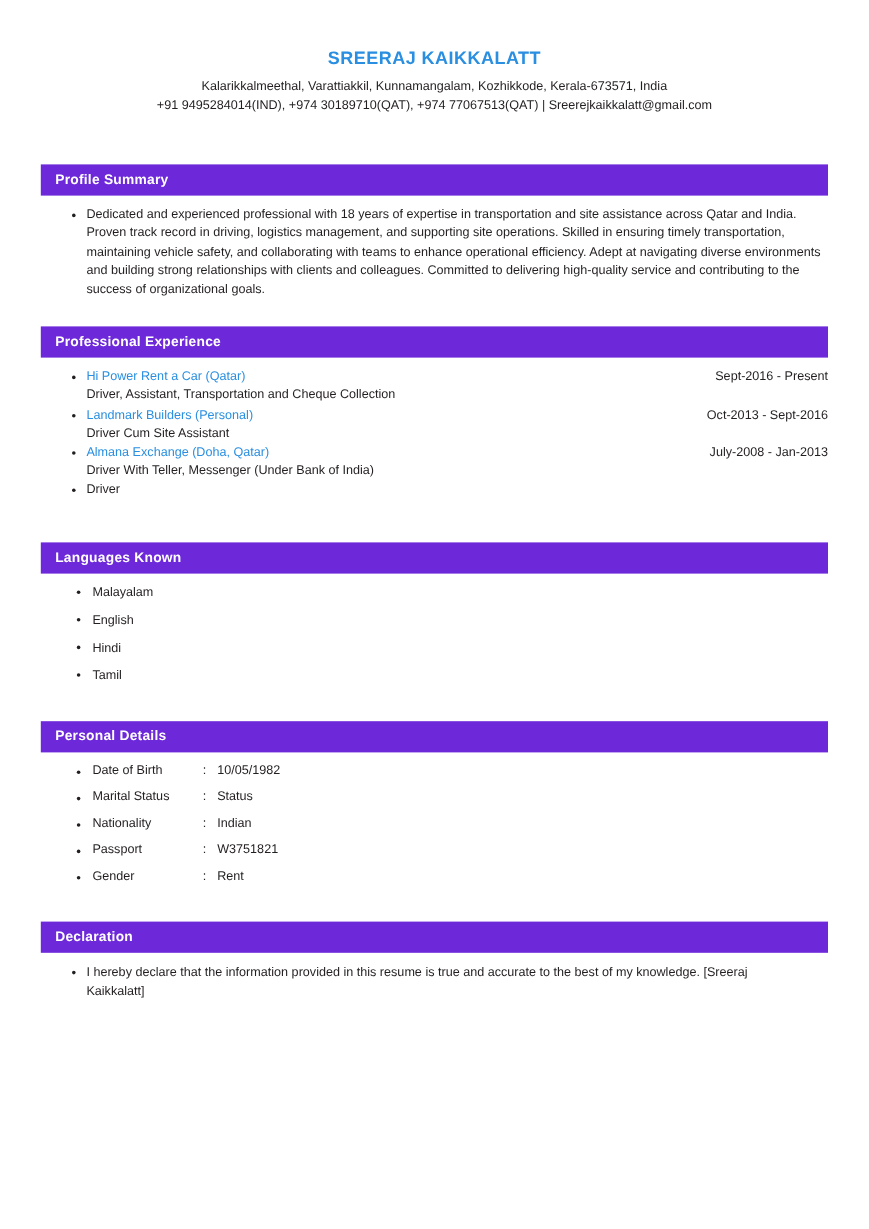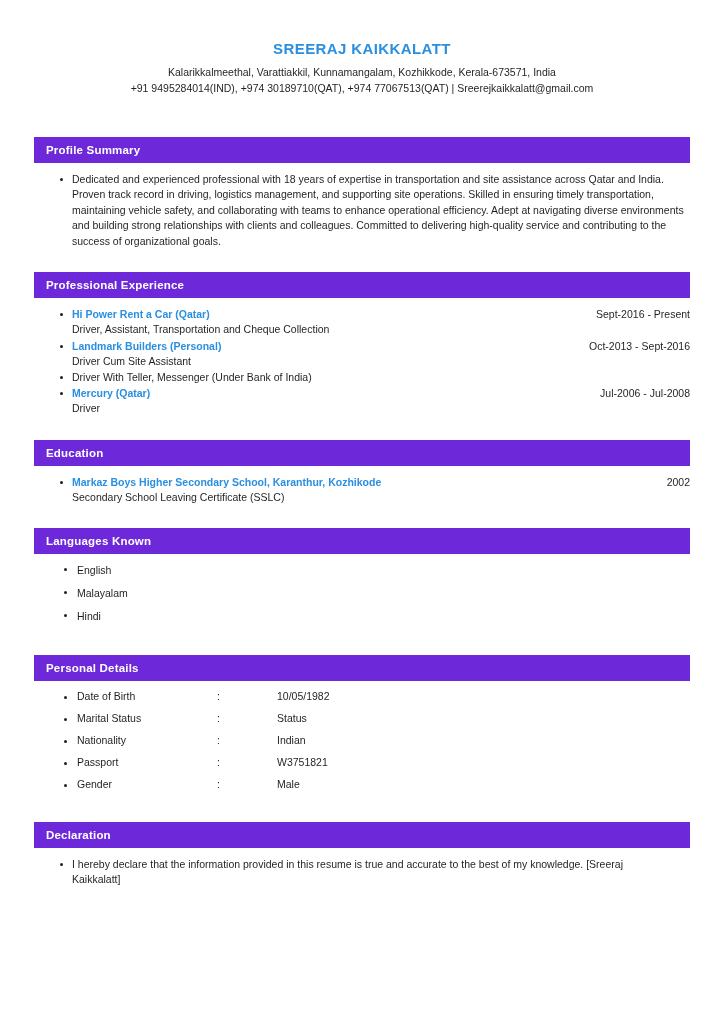--- a/index.html
+++ b/index.html
@@ -91,21 +91,21 @@
     padding-right: 22px;
   }
   
   .exp-row {
     display: flex;
     justify-content: space-between;
     align-items: baseline;
   }
   .exp-title {
     color: #2a8fe0;
-    font-weight: bold;
+    font-weight: normal;
     font-size: 10.5px;
   }
   .exp-date {
     font-size: 10.5px;
     color: #231f20;
     white-space: nowrap;
     padding-left: 14px;
   }
   .exp-sub {
     font-size: 10.5px;
@@ -149,21 +149,20 @@
     margin: 0;
     padding: 0 0 0 30px;
     list-style: none;
   }
   ul.personal > li {
     position: relative;
     padding-left: 13px;
     margin-bottom: 10px;
     display: flex;
     align-items: baseline;
-    gap: 48px;
   }
   ul.personal > li::before {
     content: "";
     position: absolute;
     left: 0;
     top: 6px;
     width: 3px;
     height: 3px;
     border-radius: 50%;
     background: #231f20;
@@ -229,104 +228,91 @@
           <div class="exp-sub">Driver, Assistant, Transportation and Cheque Collection</div>
         </li>
         <li class="exp-item">
           <div class="exp-row">
             <span class="exp-title">Landmark Builders (Personal)</span>
             <span class="exp-date">Oct-2013 - Sept-2016</span>
           </div>
           <div class="exp-sub">Driver Cum Site Assistant</div>
         </li>
         <li class="exp-item">
+          <div class="exp-row">
+            <span class="exp-title">Almana Exchange (Doha, Qatar)</span>
+            <span class="exp-date">July-2008 - Jan-2013</span>
+          </div>
           <div class="exp-sub">Driver With Teller, Messenger (Under Bank of India)</div>
         </li>
         <li class="exp-item">
-          <div class="exp-row">
-            <span class="exp-title">Mercury (Qatar)</span>
-            <span class="exp-date">Jul-2006 - Jul-2008</span>
-          </div>
           <div class="exp-sub">Driver</div>
         </li>
       </ul>
     </div>
   </div>
 
   <div class="spacer-sm"></div>
 
-  <div class="section">
-    <div class="section-bar">Education</div>
+
+  <div class="spacer-sm"></div>
+
+  <div class="section">
+    <div class="section-bar">Languages Known</div>
+    <div class="section-body">
+      <ul class="lang">
+        <li>Malayalam</li>
+        <li>English</li>
+        <li>Hindi</li>
+        <li>Tamil</li>
+      </ul>
+    </div>
+  </div>
+
+  <div class="spacer-sm"></div>
+
+  <div class="section">
+    <div class="section-bar">Personal Details</div>
+    <div class="section-body">
+      <ul class="personal">
+        <li>
+          <span class="pd-label">Date of Birth</span>
+          <span class="pd-colon">:</span>
+          <span class="pd-value">10/05/1982</span>
+        </li>
+        <li>
+          <span class="pd-label">Marital Status</span>
+          <span class="pd-colon">:</span>
+          <span class="pd-value">Status</span>
+        </li>
+        <li>
+          <span class="pd-label">Nationality</span>
+          <span class="pd-colon">:</span>
+          <span class="pd-value">Indian</span>
+        </li>
+        <li>
+          <span class="pd-label">Passport</span>
+          <span class="pd-colon">:</span>
+          <span class="pd-value">W3751821</span>
+        </li>
+        <li>
+          <span class="pd-label">Gender</span>
+          <span class="pd-colon">:</span>
+          <span class="pd-value">Rent</span>
+        </li>
+      </ul>
+    </div>
+  </div>
+
+  <div class="spacer-sm"></div>
+
+  <div class="section">
+    <div class="section-bar">Declaration</div>
     <div class="section-body">
       <ul class="bullets">
-        <li class="exp-item">
-          <div class="exp-row">
-            <span class="edu-title">Markaz Boys Higher Secondary School, Karanthur, Kozhikode</span>
-            <span class="exp-date">2002</span>
-          </div>
-          <div class="exp-sub">Secondary School Leaving Certificate (SSLC)</div>
-        </li>
-      </ul>
-    </div>
-  </div>
-
-  <div class="spacer-sm"></div>
-
-  <div class="section">
-    <div class="section-bar">Languages Known</div>
-    <div class="section-body">
-      <ul class="lang">
-        <li>English</li>
-        <li>Malayalam</li>
-        <li>Hindi</li>
-      </ul>
-    </div>
-  </div>
-
-  <div class="spacer-sm"></div>
-
-  <div class="section">
-    <div class="section-bar">Personal Details</div>
-    <div class="section-body">
-      <ul class="personal">
-        <li>
-          <span class="pd-label">Date of Birth</span>
-          <span class="pd-colon">:</span>
-          <span class="pd-value">10/05/1982</span>
-        </li>
-        <li>
-          <span class="pd-label">Marital Status</span>
-          <span class="pd-colon">:</span>
-          <span class="pd-value">Status</span>
-        </li>
-        <li>
-          <span class="pd-label">Nationality</span>
-          <span class="pd-colon">:</span>
-          <span class="pd-value">Indian</span>
-        </li>
-        <li>
-          <span class="pd-label">Passport</span>
-          <span class="pd-colon">:</span>
-          <span class="pd-value">W3751821</span>
-        </li>
-        <li>
-          <span class="pd-label">Gender</span>
-          <span class="pd-colon">:</span>
-          <span class="pd-value">Male</span>
-        </li>
-      </ul>
-    </div>
-  </div>
-
-  <div class="spacer-sm"></div>
-
-  <div class="section">
-    <div class="section-bar">Declaration</div>
-    <div class="section-body">
-      <ul class="bullets">
         <li>
           <span class="decl-text">I hereby declare that the information provided in this resume is true and accurate to the best of my knowledge. [Sreeraj Kaikkalatt]</span>
         </li>
       </ul>
     </div>
   </div>
 
 </div>
 
 </body></html>

